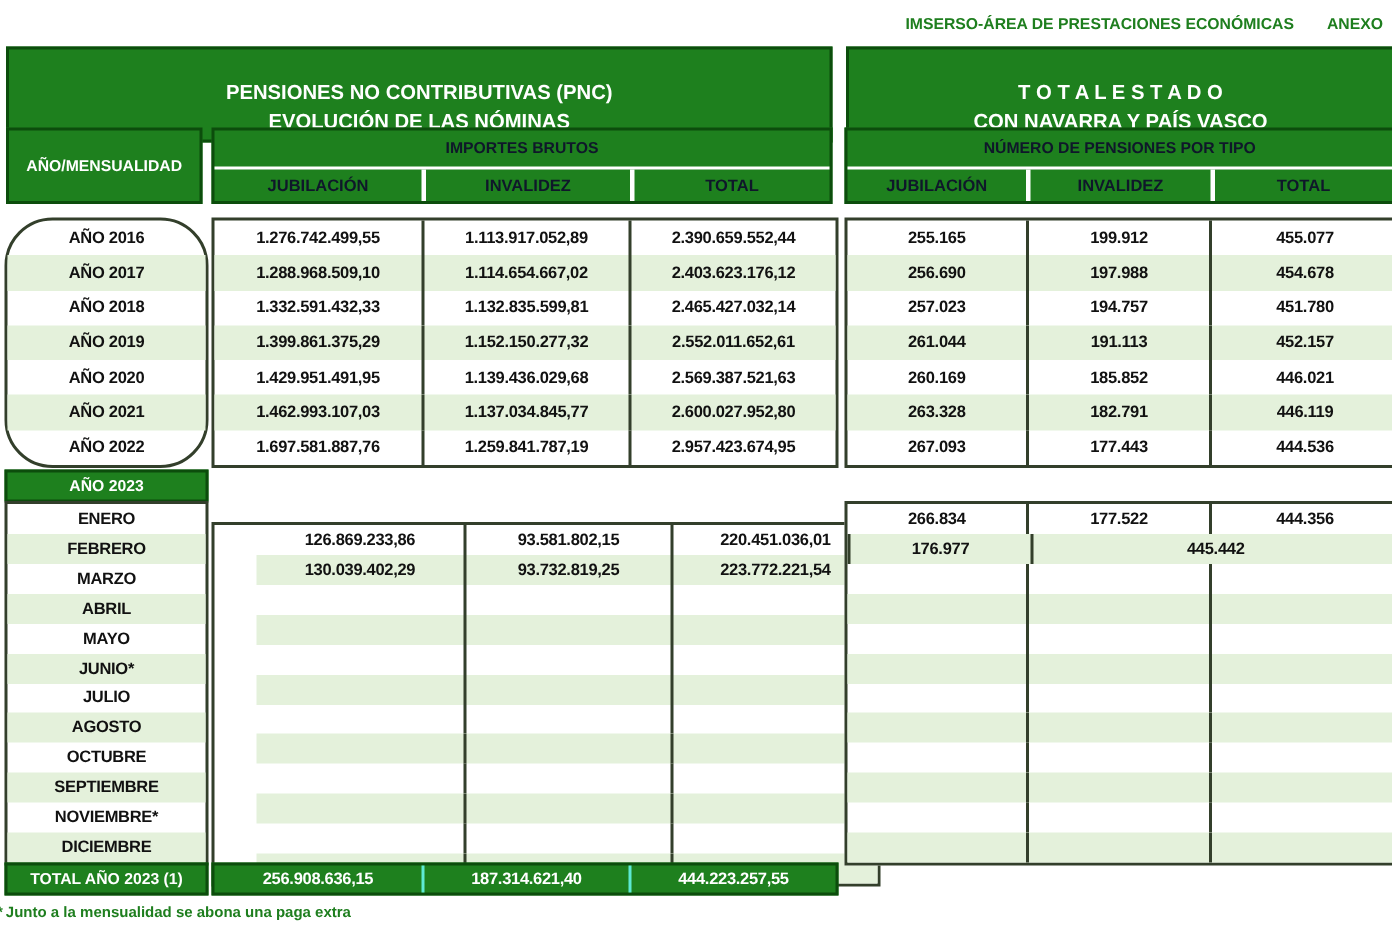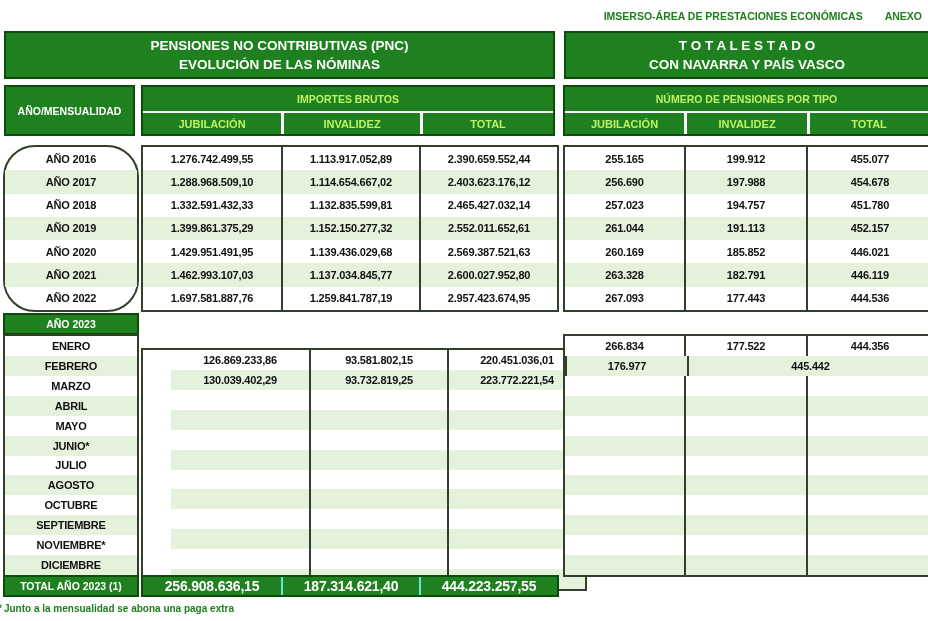--- a/index.html
+++ b/index.html
@@ -14,29 +14,29 @@
   #canvas{
     position:relative;width:928px;height:621px;background:#fff;overflow:hidden;
     font-family:"Liberation Sans",sans-serif;font-weight:bold;color:var(--ink);
   }
   
   .topbar{position:absolute;top:10px;right:6px;display:flex;gap:22px;
     font-size:10.5px;color:var(--txtgreen);white-space:nowrap;}
   
   .titleband{position:absolute;top:31px;height:41px;background:var(--green);
     border:2px solid var(--green-border);color:#fff;text-align:center;
-    font-size:13.5px;line-height:19px;padding-top:3px;}
+    font-size:13.5px;line-height:19px;padding-top:19px;}
   .titleband.leftb{left:4px;width:547px;}
   .titleband.rightb{left:564px;width:362px;}
   
   .hdrcell{position:absolute;top:85px;height:47px;background:var(--green);
     border:2px solid var(--green-border);color:#fff;display:flex;
     align-items:center;justify-content:center;font-size:10.5px;text-align:center;}
   .hdrblock{position:absolute;top:85px;height:47px;background:var(--green);
-    border:2px solid var(--green-border);color:#bef264;display:flex;flex-direction:column;}
+    border:2px solid var(--green-border);color:#0f172a;display:flex;flex-direction:column;}
   .hdrblock .grouptitle{flex:0 0 24px;display:flex;align-items:center;justify-content:center;
     font-size:10.5px;border-bottom:2px solid #fff;}
   .hdrblock .cols{flex:1;display:flex;}
   .hdrblock .cols>div{display:flex;align-items:center;justify-content:center;font-size:11px;text-align:center;}
   
   .box{position:absolute;background:#fff;border:2px solid var(--tborder);
     display:flex;flex-direction:column;}
   .trow{flex:1;display:flex;}
   .trow:nth-child(even){background:var(--stripe);}
   .cell{display:flex;align-items:center;justify-content:center;
@@ -60,21 +60,21 @@
   
   .band2023{position:absolute;left:3px;top:313px;width:132px;height:18px;
     background:var(--green);border:2px solid var(--green-border);color:#fff;
     display:flex;align-items:center;justify-content:center;font-size:10.5px;}
   
   .totlabel{position:absolute;left:3px;top:575px;width:132px;height:18px;
     background:var(--green);border:2px solid var(--green-border);color:#fff;
     display:flex;align-items:center;justify-content:center;font-size:10.5px;}
   .totband{position:absolute;left:141px;top:575px;width:414px;height:18px;
     background:var(--green);border:2px solid var(--green-border);display:flex;color:#fff;}
-  .totband .cell{font-size:14px;}
+  .totband .cell{font-size:11px;}
   .totband .mc2,.totband .mc3{border-left:2px solid #5eead4;}
   
   .footnote{position:absolute;left:4px;top:603px;font-size:10px;color:var(--txtgreen);
     white-space:nowrap;}
   .footnote .marker{display:inline-block;margin-left:-6px;margin-right:2px;}
 </style>
 </head>
 <body>
 
 <div id="canvas">

